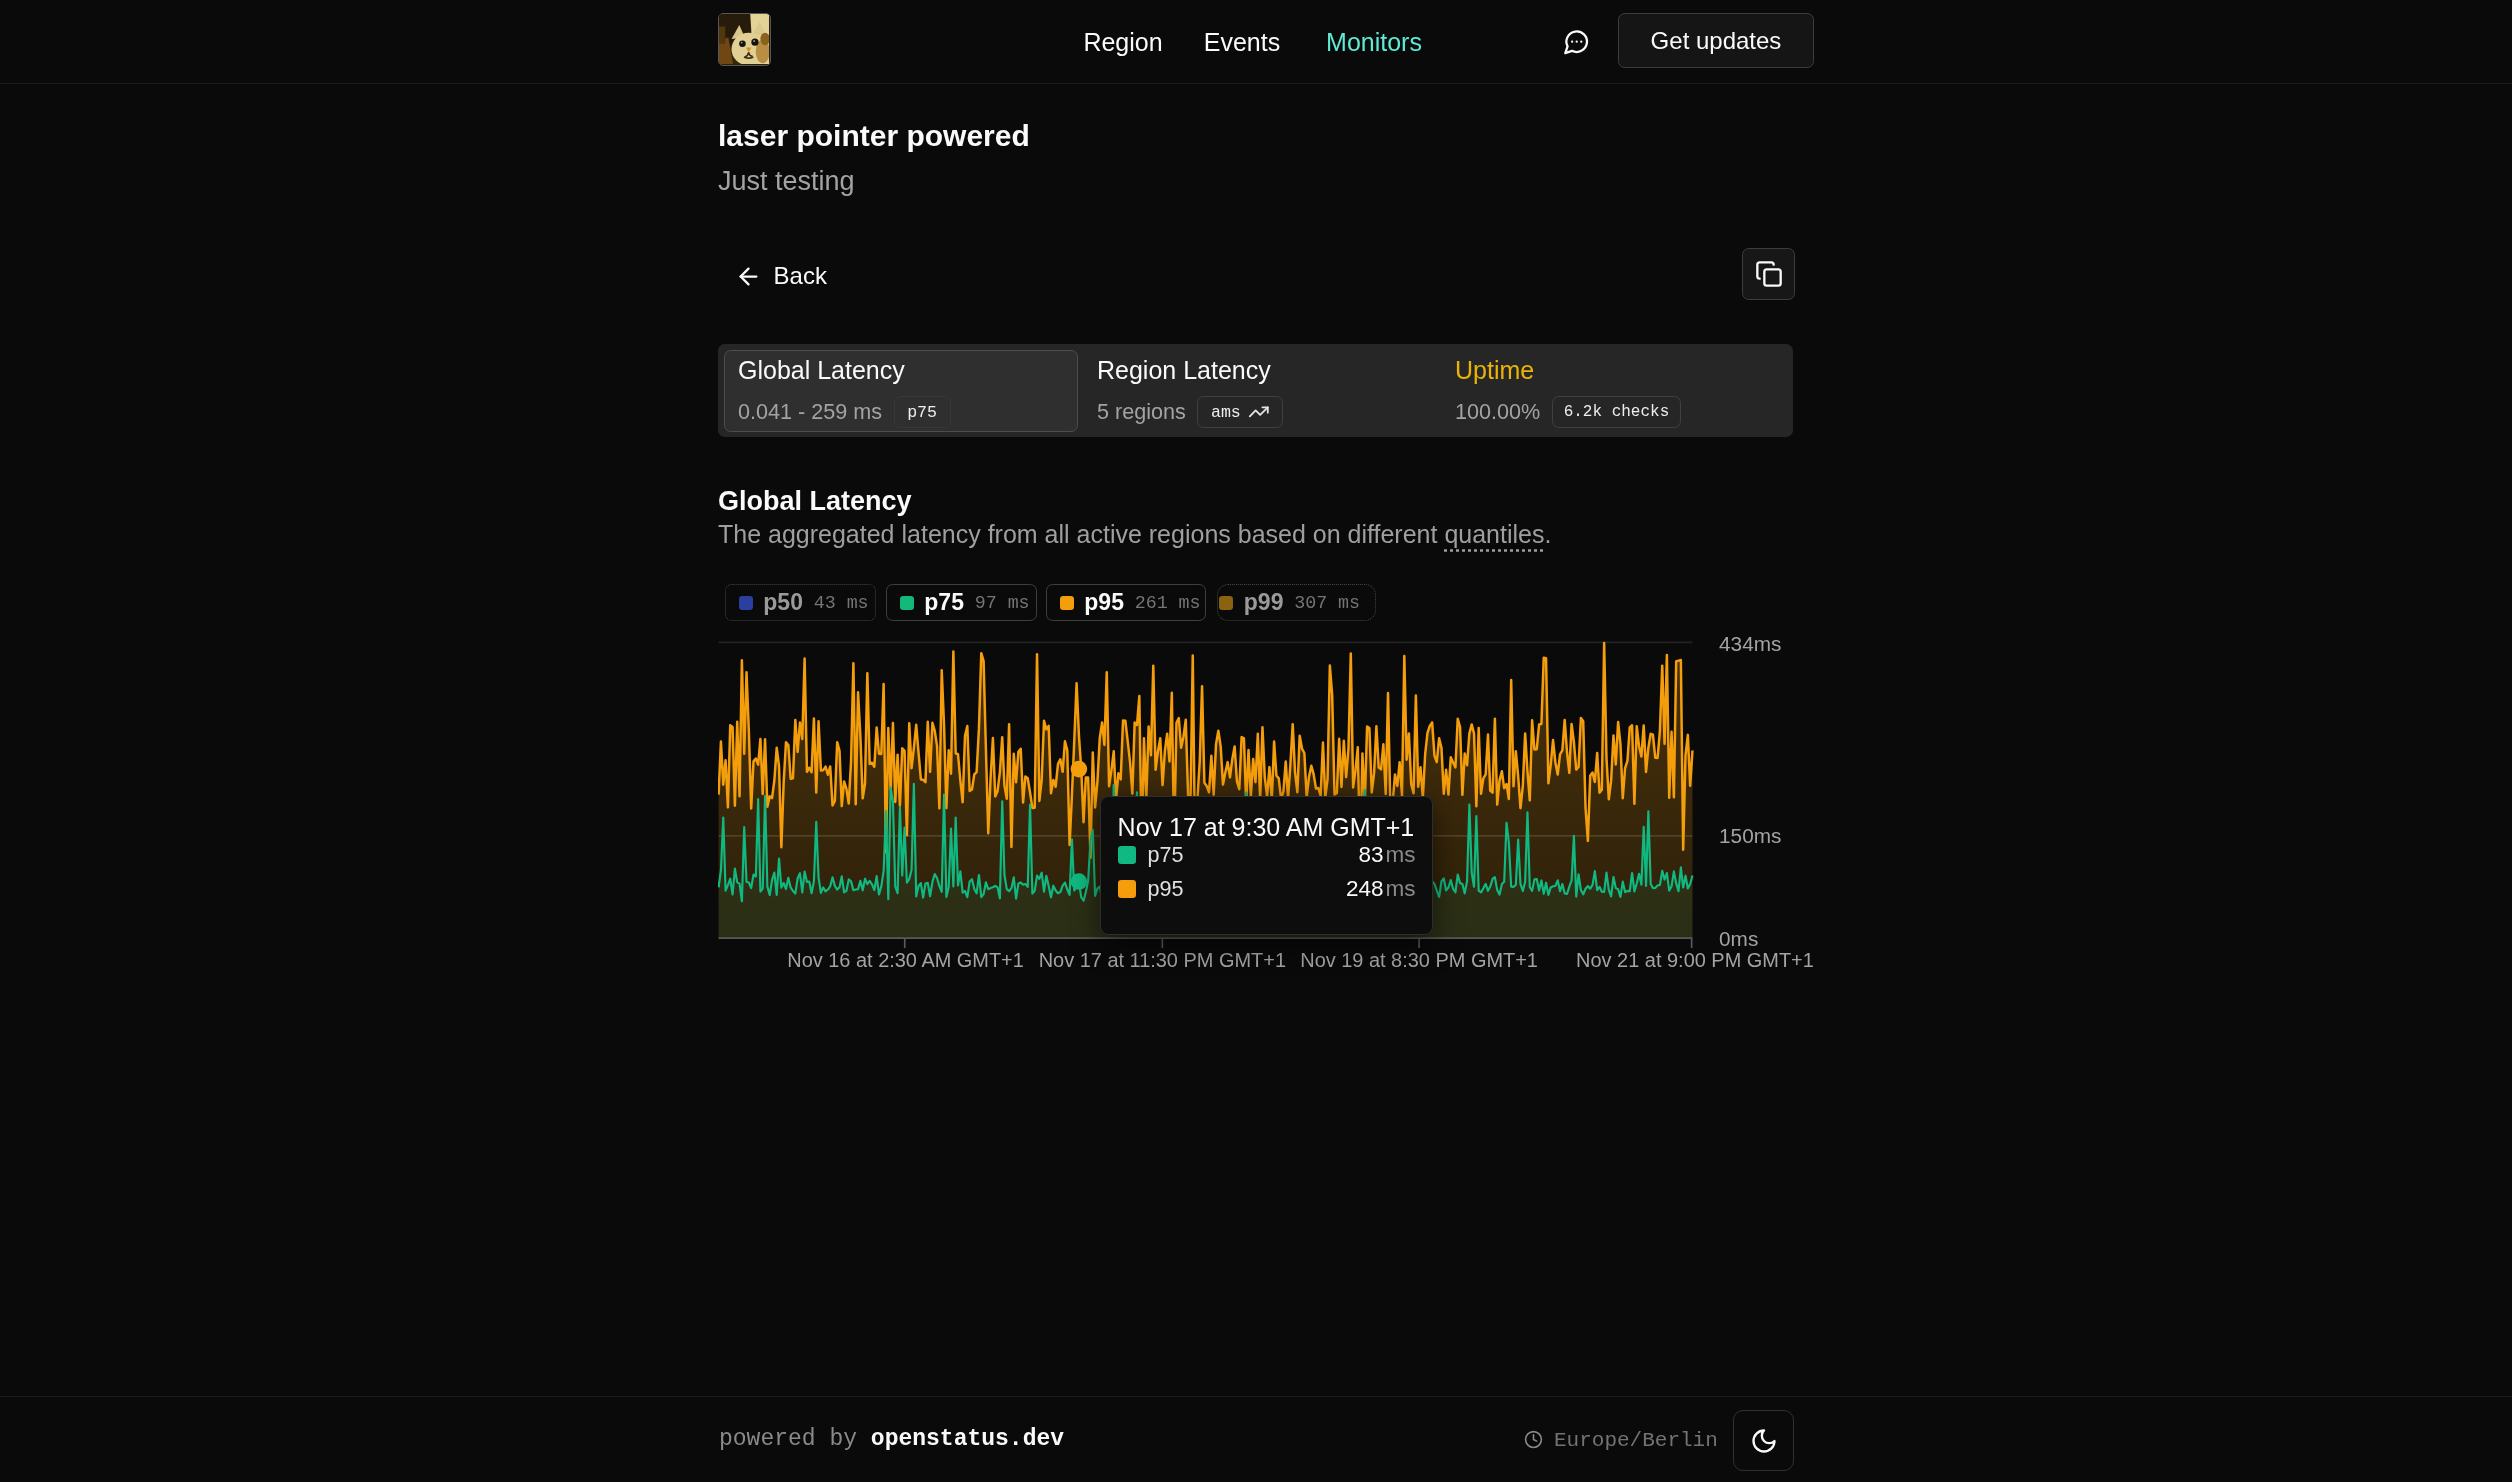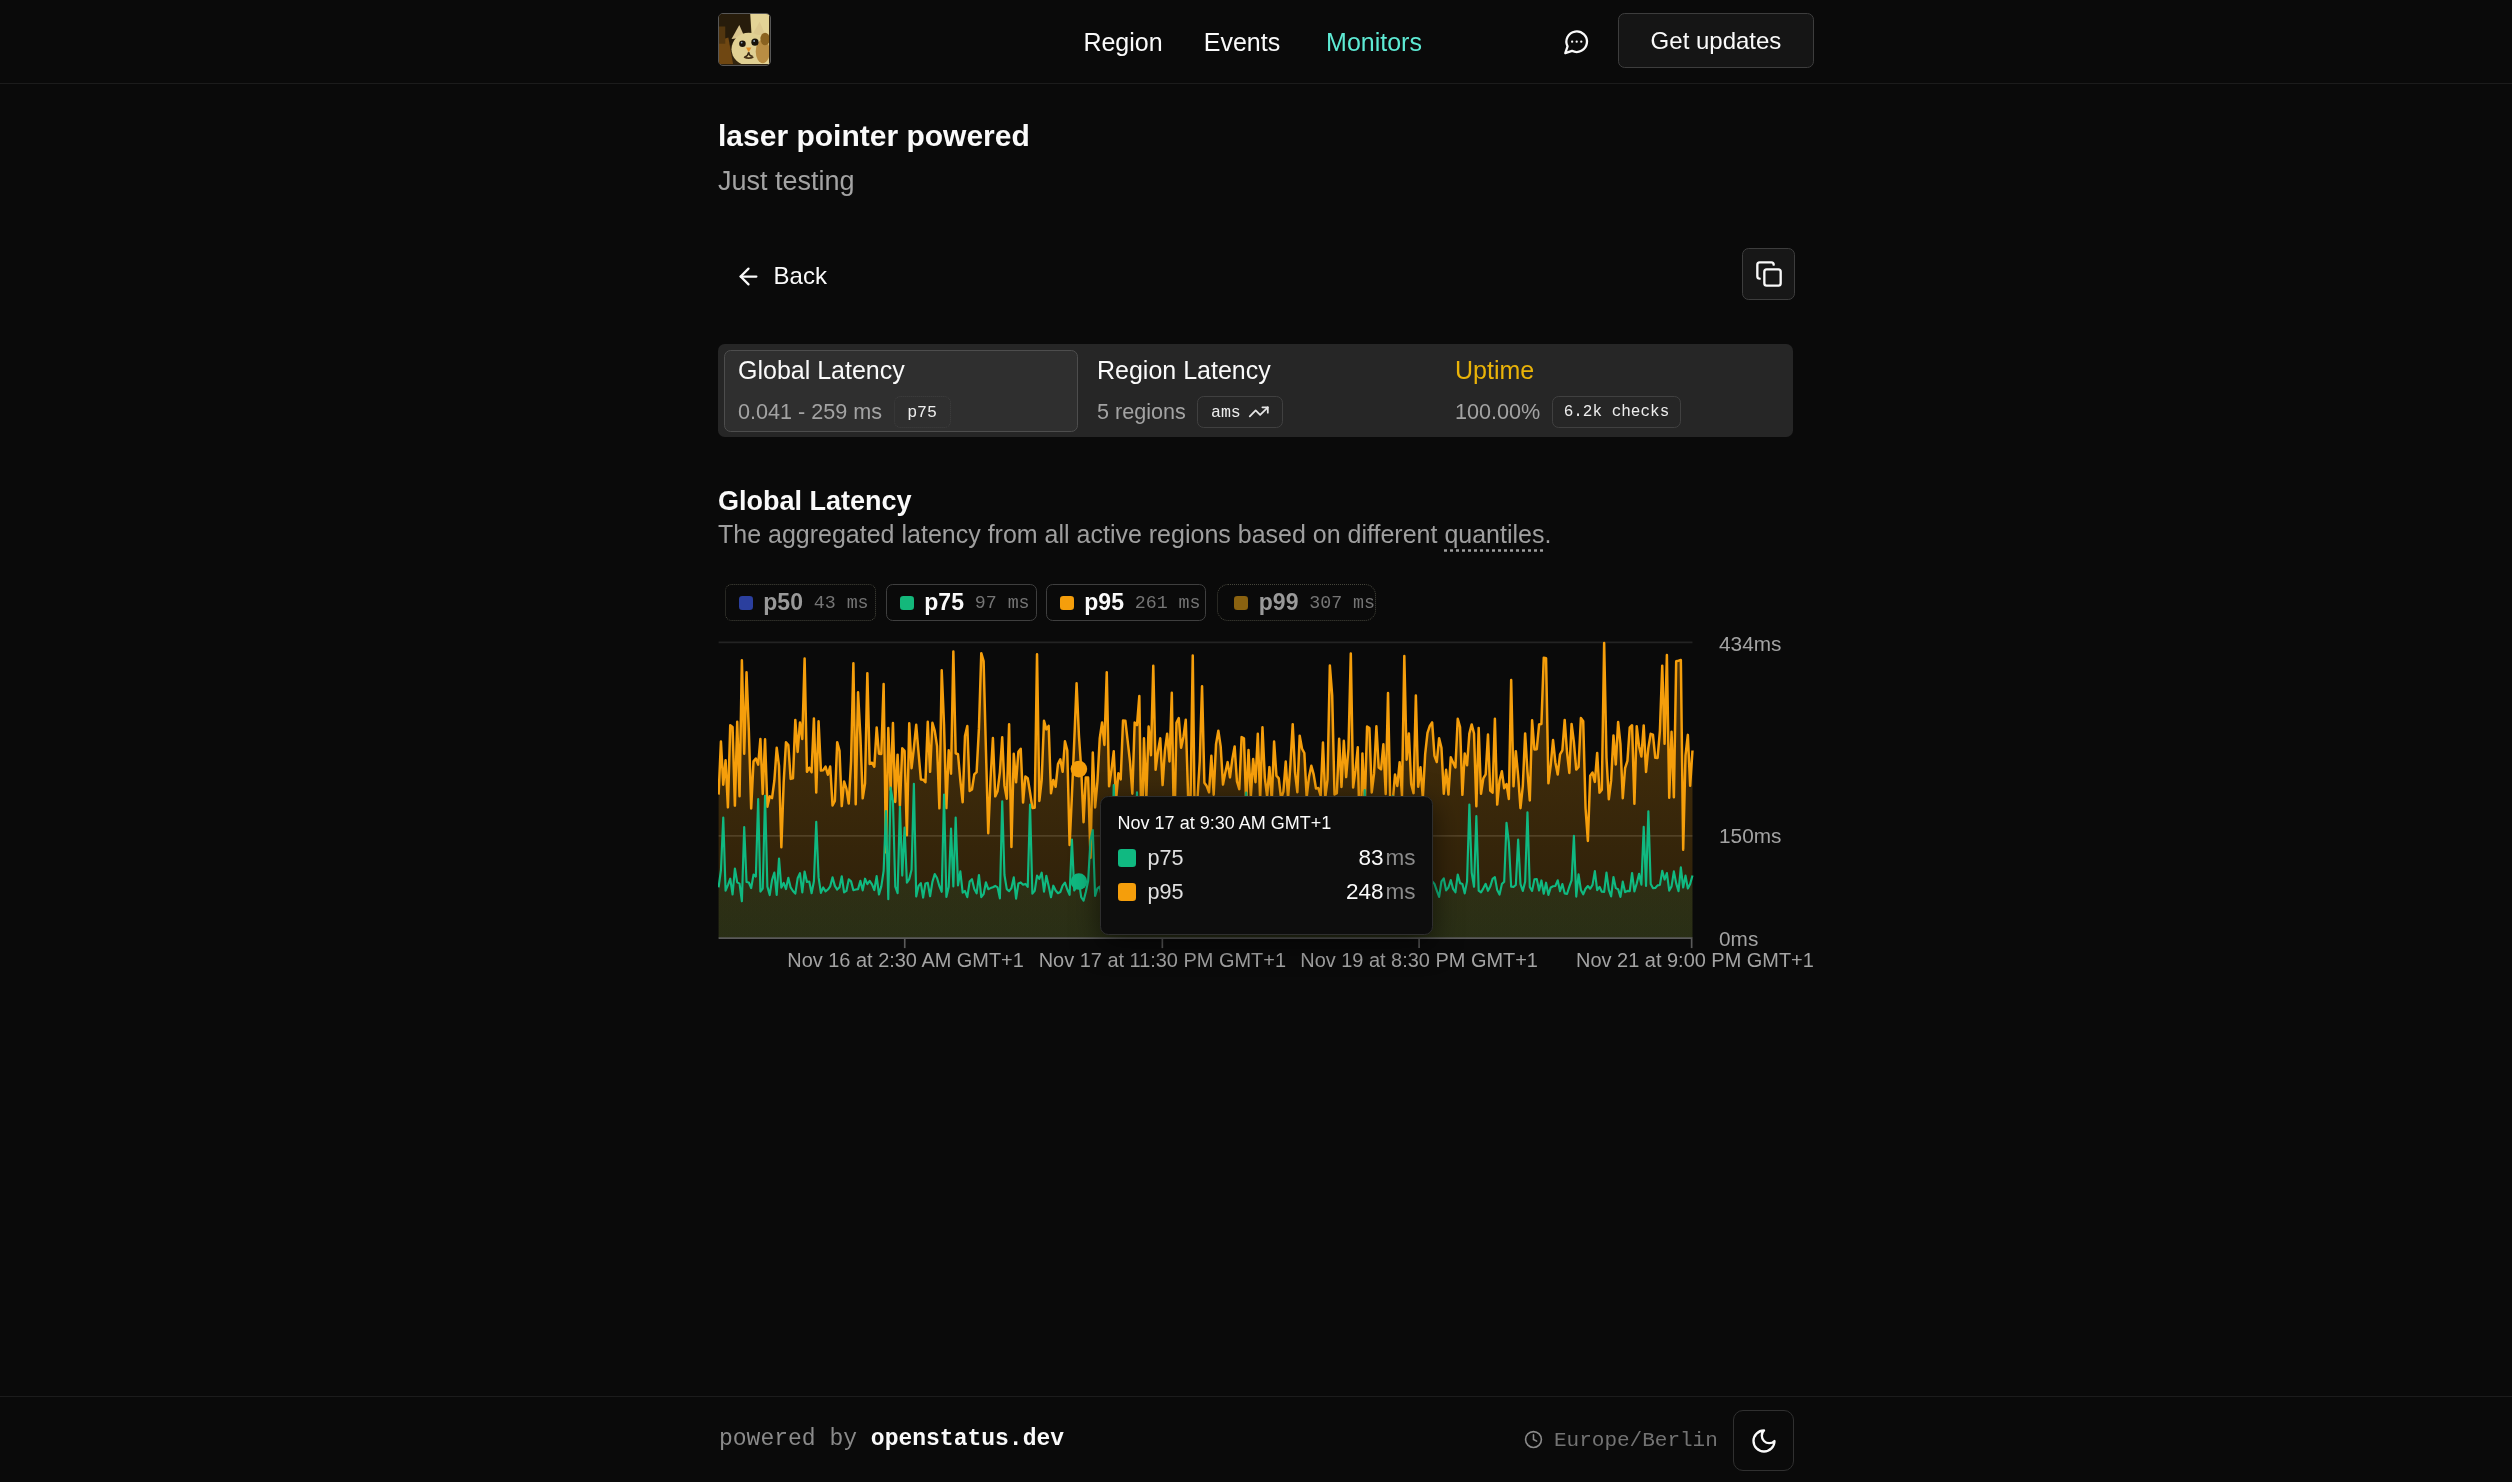--- a/index.html
+++ b/index.html
@@ -85,21 +85,21 @@
 <div class="abs" style="left:886px;top:584px;width:151px;height:37px;border:1.7px solid #3f3f3f;border-radius:6.7px;display:flex;align-items:center;padding:0 12.5px;gap:10.8px;white-space:nowrap">
     <span style="width:14px;height:14px;border-radius:3.3px;background:#14b87b;flex:none"></span>
     <span style="font-size:23px;font-weight:600;color:#fafafa">p75</span>
     <span class="mono" style="font-size:18.3px;color:#757575">97 ms</span>
   </div>
 <div class="abs" style="left:1046px;top:584px;width:160px;height:37px;border:1.7px solid #3f3f3f;border-radius:6.7px;display:flex;align-items:center;padding:0 12.5px;gap:10.8px;white-space:nowrap">
     <span style="width:14px;height:14px;border-radius:3.3px;background:#f59e0b;flex:none"></span>
     <span style="font-size:23px;font-weight:600;color:#fafafa">p95</span>
     <span class="mono" style="font-size:18.3px;color:#757575">261 ms</span>
   </div>
-<div class="abs" style="left:1217px;top:584px;width:159px;height:37px;border:1.7px dotted #46463c;border-radius:11px;display:flex;align-items:center;padding:0 16px;gap:10.8px;white-space:nowrap">
+<div class="abs" style="left:1217px;top:584px;width:159px;height:37px;border:1.7px dotted #46463c;border-radius:11px;display:flex;align-items:center;padding:0 1px;gap:10.8px;white-space:nowrap">
     <span style="width:14px;height:14px;border-radius:3.3px;background:#8a6210;flex:none"></span>
     <span style="font-size:23px;font-weight:600;color:#9a9a9a">p99</span>
     <span class="mono" style="font-size:18.3px;color:#757575">307 ms</span>
   </div>
 <svg class="abs" style="left:718px;top:634px" width="1123" height="349" viewBox="0 0 1350 420">
     <defs>
       <linearGradient id="go" x1="0" y1="0" x2="0" y2="1">
         <stop offset="0" stop-color="#f59e0b" stop-opacity="0.27"></stop>
         <stop offset="1" stop-color="#f59e0b" stop-opacity="0.145"></stop>
       </linearGradient>
@@ -123,21 +123,21 @@
     <circle cx="433.6" cy="297.9" r="10" fill="#10b981"></circle>
     <text x="1204" y="11" font-size="25" fill="#a3a3a3" dominant-baseline="central" font-family="Liberation Sans,sans-serif">434ms</text>
     <text x="1204" y="243" font-size="25" fill="#a3a3a3" dominant-baseline="central" font-family="Liberation Sans,sans-serif">150ms</text>
     <text x="1204" y="366" font-size="25" fill="#a3a3a3" dominant-baseline="central" font-family="Liberation Sans,sans-serif">0ms</text>
     <text x="225" y="401" font-size="24" fill="#a3a3a3" text-anchor="middle" font-family="Liberation Sans,sans-serif">Nov 16 at 2:30 AM GMT+1</text>
     <text x="534" y="401" font-size="24" fill="#a3a3a3" text-anchor="middle" font-family="Liberation Sans,sans-serif">Nov 17 at 11:30 PM GMT+1</text>
     <text x="843" y="401" font-size="24" fill="#a3a3a3" text-anchor="middle" font-family="Liberation Sans,sans-serif">Nov 19 at 8:30 PM GMT+1</text>
     <text x="1175" y="401" font-size="24" fill="#a3a3a3" text-anchor="middle" font-family="Liberation Sans,sans-serif">Nov 21 at 9:00 PM GMT+1</text>
   </svg>
 <div class="abs" style="left:1100px;top:796px;width:333px;height:139px;background:#0d0d0d;border:1.7px solid #2e2e2e;border-radius:8.3px;padding:16px 16.6px 0 16.6px;box-shadow:0 8.3px 28px rgba(0,0,0,0.55)">
-<div style="font-size:18px;color:#fafafa;white-space:nowrap;margin-bottom:11px">Nov 17 at 9:30 AM GMT+1</div>
+<div style="font-size:25px;color:#fafafa;white-space:nowrap;margin-bottom:0">Nov 17 at 9:30 AM GMT+1</div>
 <div style="display:flex;align-items:center;gap:11.6px;margin-bottom:8.3px">
 <span style="width:18.3px;height:18.3px;border-radius:3.3px;background:#10b981;flex:none"></span>
 <span style="font-size:21.6px;color:#e0e0e0">p75</span>
 <span style="margin-left:auto;font-size:22.5px;color:#fafafa">83<span style="color:#8a8a8a"> ms</span></span>
     </div>
 <div style="display:flex;align-items:center;gap:11.6px">
 <span style="width:18.3px;height:18.3px;border-radius:3.3px;background:#f59e0b;flex:none"></span>
 <span style="font-size:21.6px;color:#e0e0e0">p95</span>
 <span style="margin-left:auto;font-size:22.5px;color:#fafafa">248<span style="color:#8a8a8a"> ms</span></span>
     </div>

